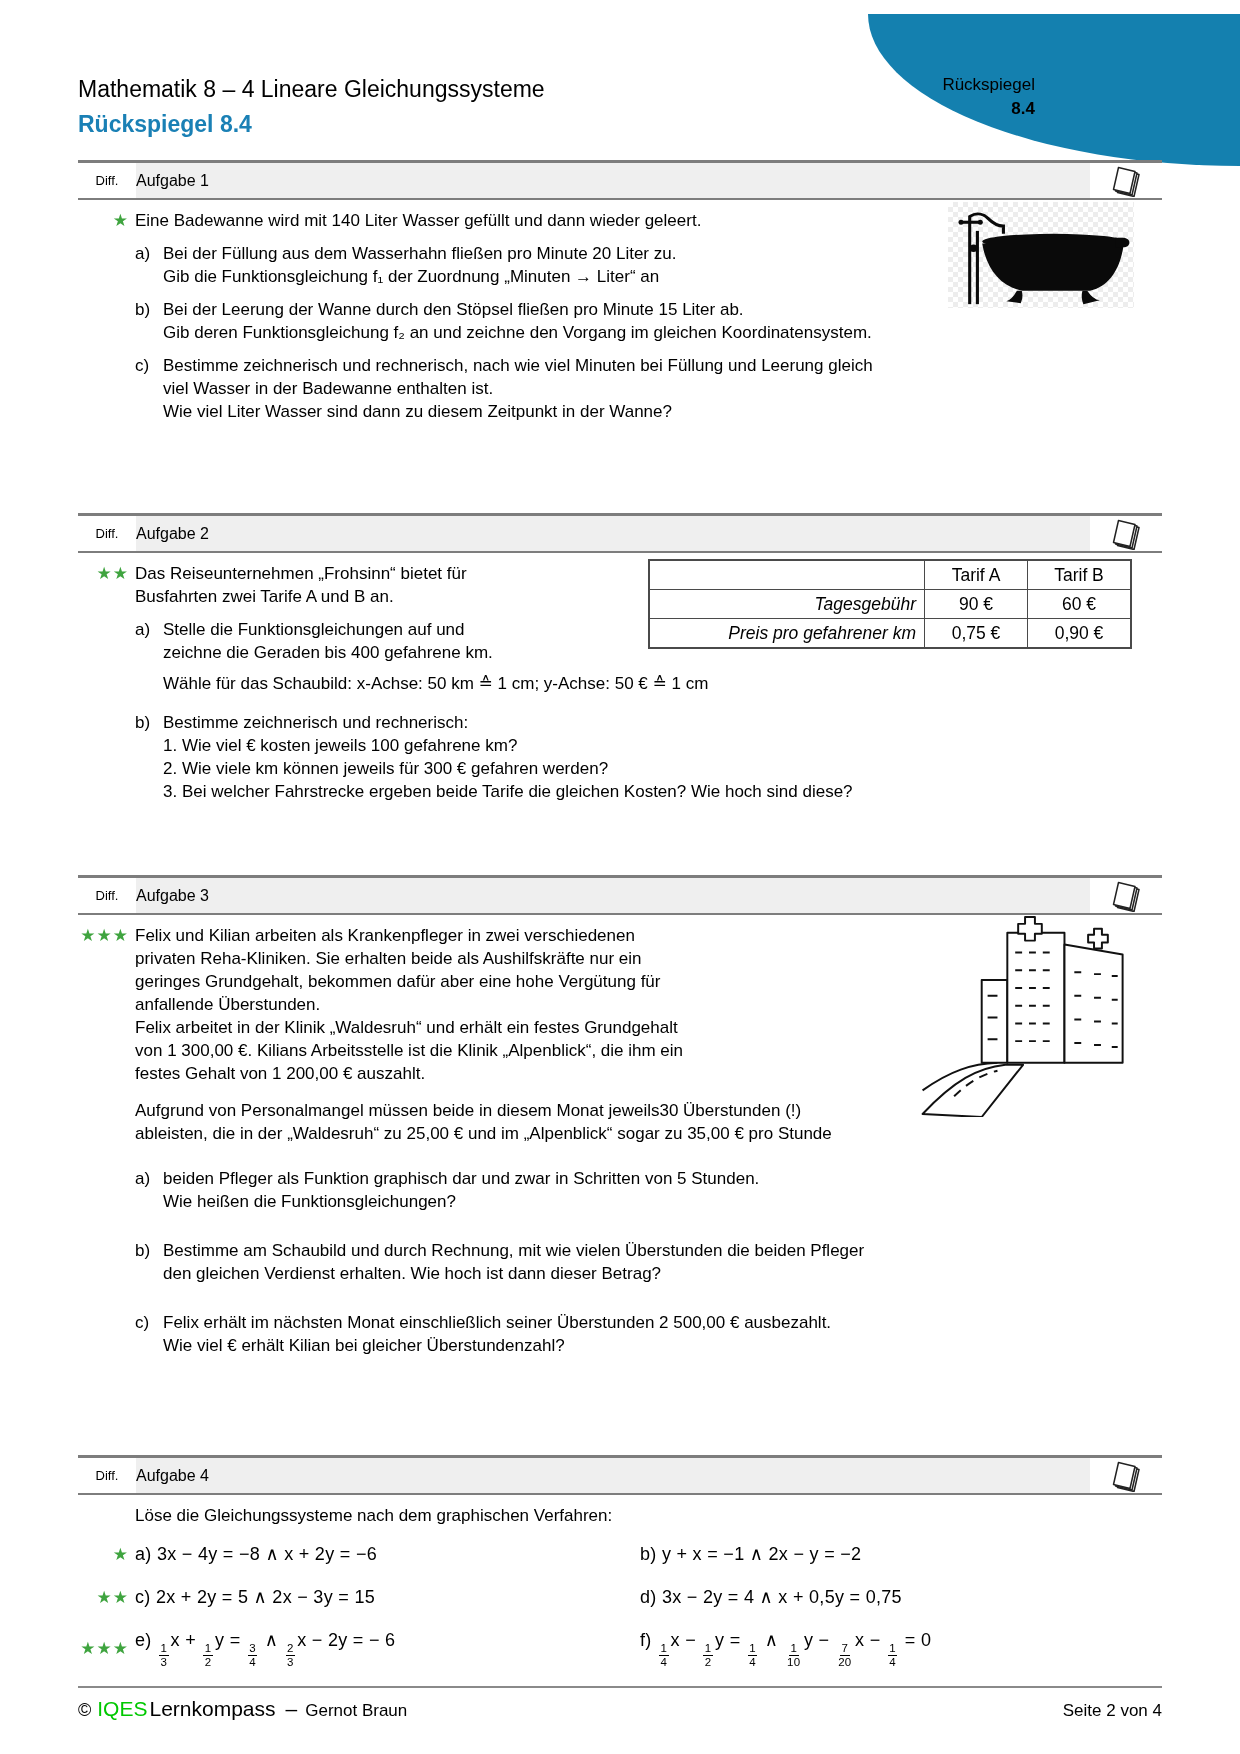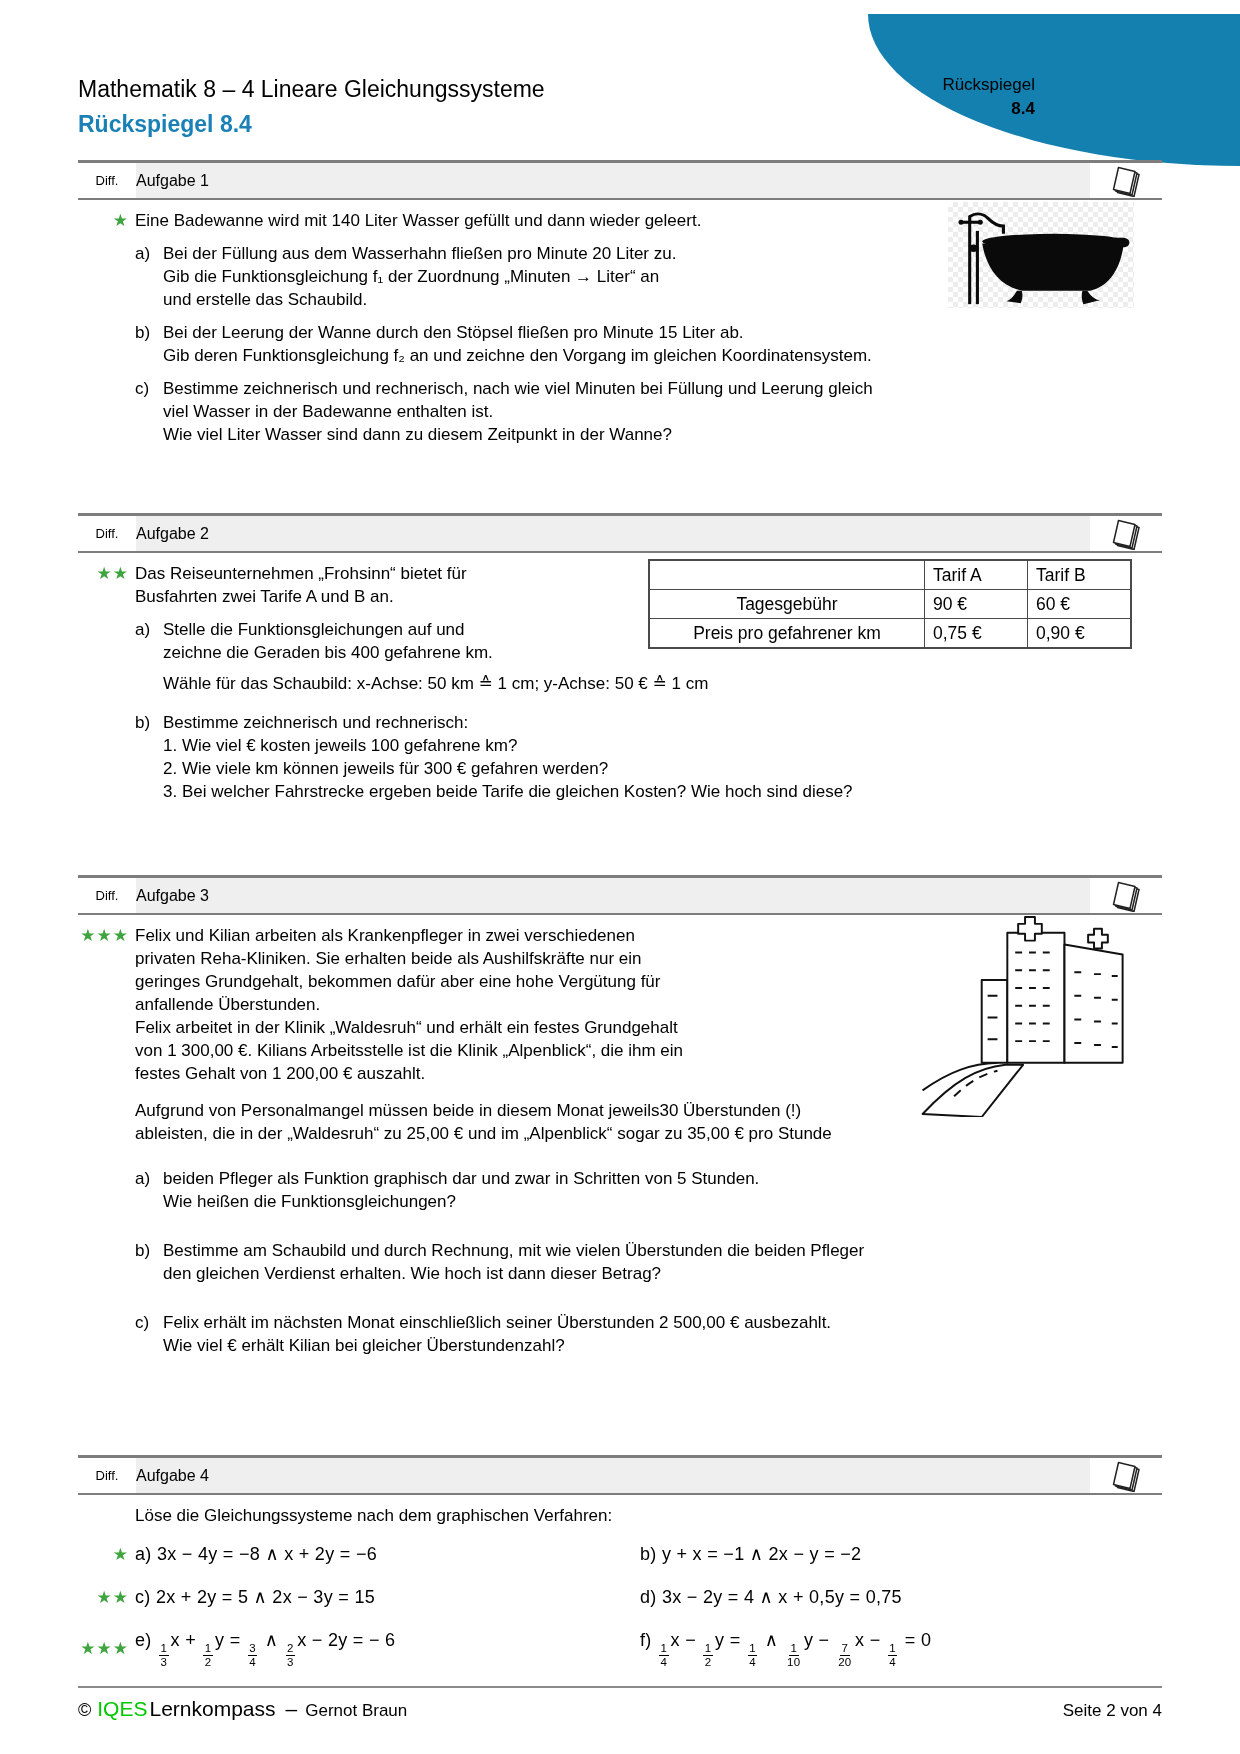--- a/index.html
+++ b/index.html
@@ -45,22 +45,22 @@
   .bathtub{top:2px;right:28px;width:186px;height:106px;
     background-image:
       linear-gradient(45deg,#ededed 25%,transparent 25%,transparent 75%,#ededed 75%),
       linear-gradient(45deg,#ededed 25%,transparent 25%,transparent 75%,#ededed 75%);
     background-size:10px 10px;background-position:0 0,5px 5px;}
   .hospital{top:0;right:24px;width:218px;height:202px;}
 
   
   .tariff{position:absolute;top:6px;right:30px;border-collapse:collapse;font-size:17.5px;background:#fff;
     border:2px solid #4a4a4a;}
-  .tariff th,.tariff td{border:1.5px solid #4a4a4a;font-weight:normal;padding:1px 8px;height:26px;text-align:left;}
-  .tariff .c0{width:258px;text-align:center;}
+  .tariff th,.tariff td{border:1.5px solid #4a4a4a;font-weight:normal;padding:1px 8px;height:26px;text-align:center;}
+  .tariff .c0{width:258px;text-align:right;font-style:italic;}
   .tariff .cv{width:86px;}
 
   
   .eqrow{display:flex;align-items:center;font-size:18px;}
   #s4 .eqrow{margin-top:16px;}
   #s4 .eqrow+.eqrow{margin-top:20px;}
   .eq{letter-spacing:.3px;white-space:nowrap;}
   .eq-left{width:505px;flex:0 0 505px;}
   .frac{display:inline-flex;flex-direction:column;align-items:center;vertical-align:-0.55em;
     font-size:11.5px;line-height:1.1;margin:0 2px;}
@@ -130,21 +130,20 @@
       </div>
       <div class="row">
         <div class="gutter"><span class="stars">★</span></div>
         <div class="main">
           <div>Eine Badewanne wird mit 140 Liter Wasser gefüllt und dann wieder geleert.</div>
           <div class="item">
             <div class="ilabel">a)</div>
             <div class="ilines">
                 <div>Bei der Füllung aus dem Wasserhahn fließen pro Minute 20 Liter zu.</div>
                 <div>Gib die Funktionsgleichung f₁ der Zuordnung „Minuten → Liter“ an</div>
-                <div>und erstelle das Schaubild.</div>
               </div>
           </div>
           <div class="item">
             <div class="ilabel">b)</div>
             <div class="ilines">
                 <div>Bei der Leerung der Wanne durch den Stöpsel fließen pro Minute 15 Liter ab.</div>
                 <div>Gib deren Funktionsgleichung f₂ an und zeichne den Vorgang im gleichen Koordinatensystem.</div>
               </div>
           </div>
           <div class="item">

